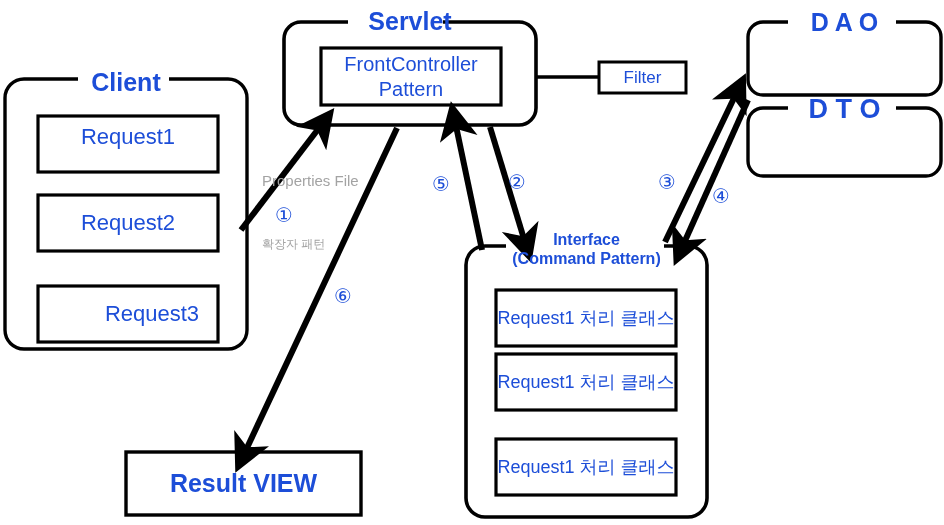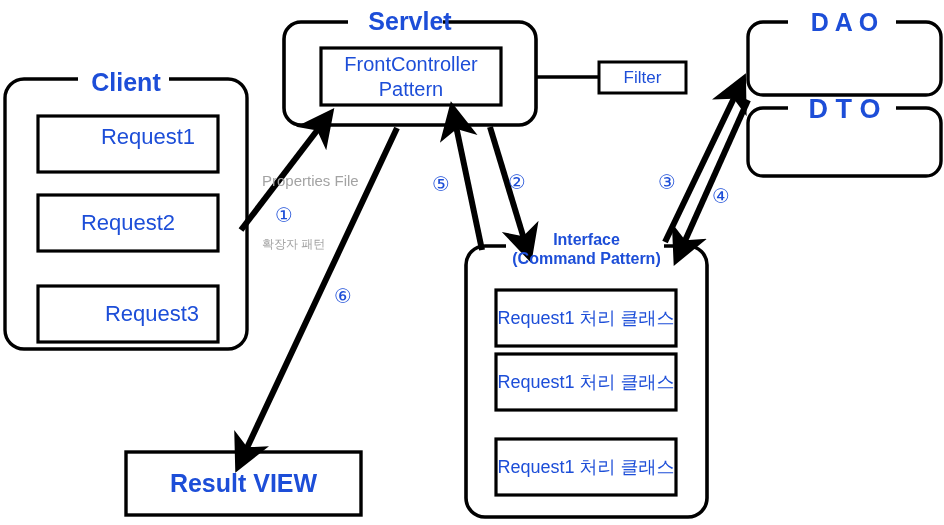--- a/index.html
+++ b/index.html
@@ -68,21 +68,21 @@
 
     <line x1="748" y1="100" x2="684" y2="243" stroke="#000" stroke-width="6" marker-end="url(#ah)"></line>
 
     <line x1="482" y1="250" x2="456" y2="126" stroke="#000" stroke-width="6" marker-end="url(#ah)"></line>
 
     <line x1="397" y1="128" x2="246" y2="450" stroke="#000" stroke-width="6" marker-end="url(#ah)"></line>
   </svg>
 
   <div class="lbl grp-title" style="left:5px;top:68px;width:242px;font-size:25px;">Client</div>
 
-  <div class="lbl ctr" style="left:38px;top:116px;width:180px;height:42px;font-size:22px;padding-left:20px;">Request1</div>
+  <div class="lbl ctr" style="left:38px;top:116px;width:180px;height:42px;font-size:22px;">Request1</div>
   <div class="lbl ctr" style="left:38px;top:195px;width:180px;height:56px;font-size:22px;">Request2</div>
   <div class="lbl ctr" style="left:38px;top:286px;width:180px;height:56px;font-size:22px;padding-left:24px;">Request3</div>
 
   <div class="lbl grp-title" style="left:284px;top:7px;width:252px;font-size:25px;">Servlet</div>
 
   <div class="lbl ctr" style="left:321px;top:51px;width:180px;height:26px;font-size:20px;">FrontController</div>
   <div class="lbl ctr" style="left:321px;top:76px;width:180px;height:26px;font-size:20px;">Pattern</div>
 
   <div class="lbl ctr" style="left:599px;top:62px;width:87px;height:31px;font-size:17px;">Filter</div>
 

